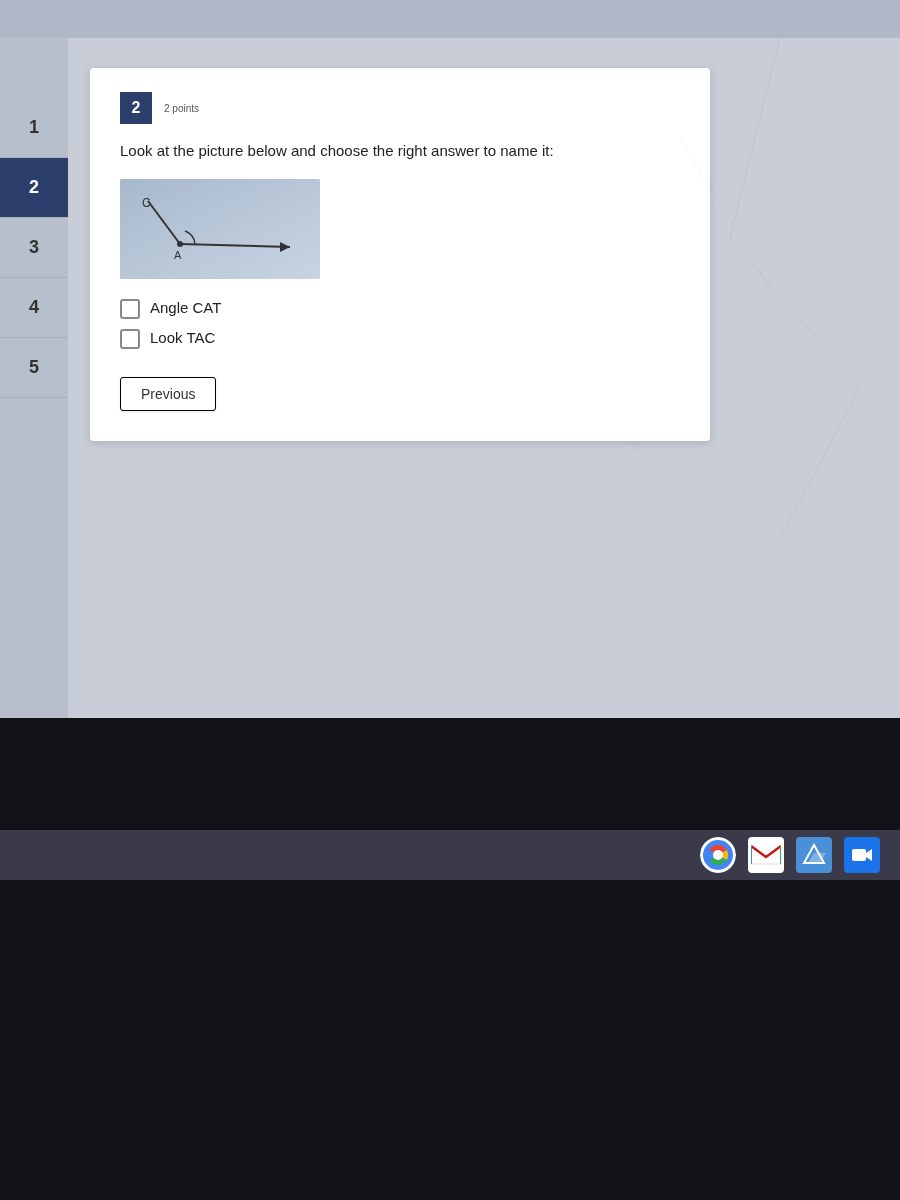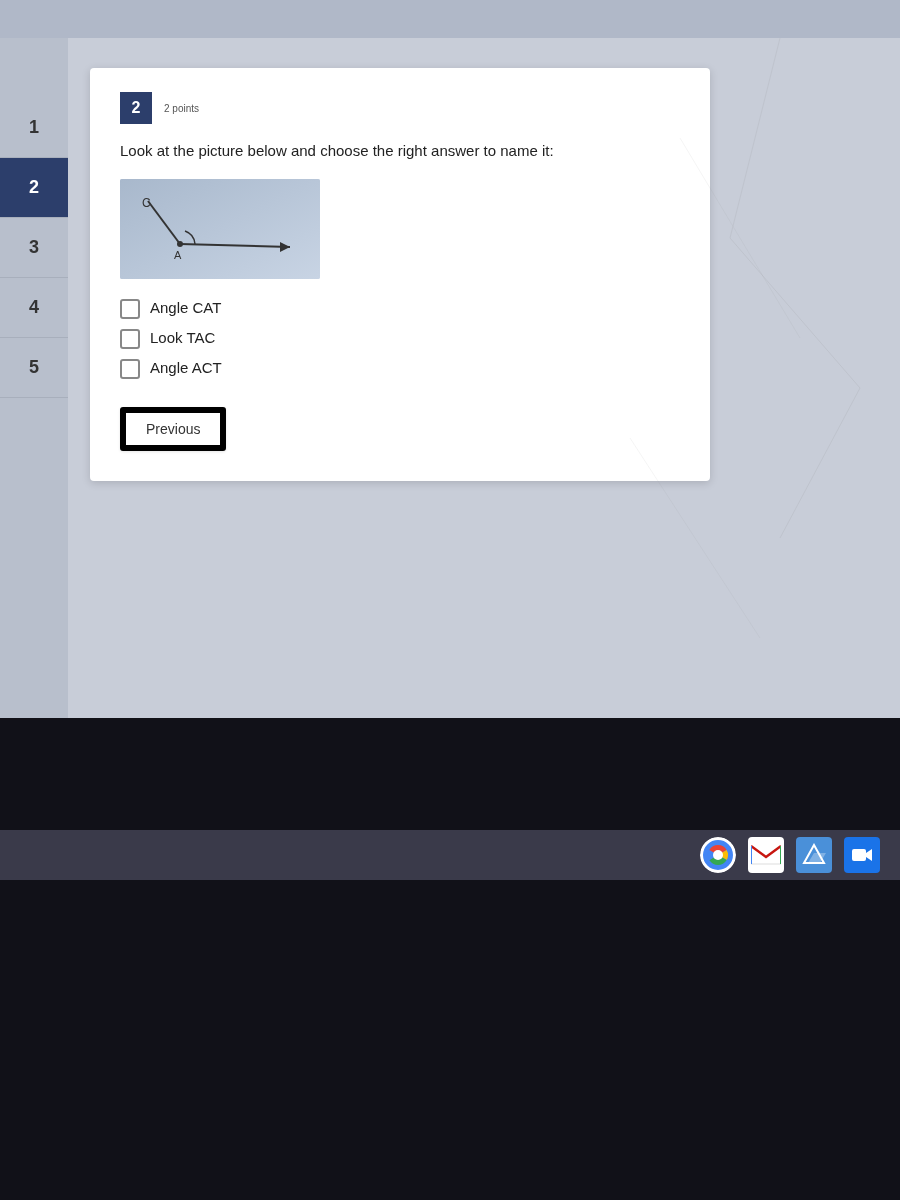--- a/index.html
+++ b/index.html
@@ -154,21 +154,21 @@
     }
 
     .choice-label {
       font-size: 15px;
       color: #222;
     }
 
     
     .previous-btn {
       background: white;
-      border: 6px solid #000000;
+      border: 1px solid #000000;
       padding: 8px 20px;
       font-size: 14px;
       color: #333;
       cursor: pointer;
       border-radius: 3px;
       box-shadow: 0 1px 3px rgba(0,0,0,0.1);
     }
 
     
     .bg-scenery {
@@ -324,24 +324,20 @@
     
     <ul class="choices-list">
       <li class="choice-item">
         <div class="choice-checkbox"></div>
         <span class="choice-label">Angle CAT</span>
       </li>
       <li class="choice-item">
         <div class="choice-checkbox"></div>
         <span class="choice-label">Look TAC</span>
       </li>
-      <li class="choice-item">
-        <div class="choice-checkbox"></div>
-        <span class="choice-label">Angle ACT</span>
-      </li>
     </ul>
 
     
     <button class="previous-btn">Previous</button>
 
   </div>
 
   <div class="bg-scenery">
     <svg width="320" height="680" viewBox="0 0 320 680">
 

